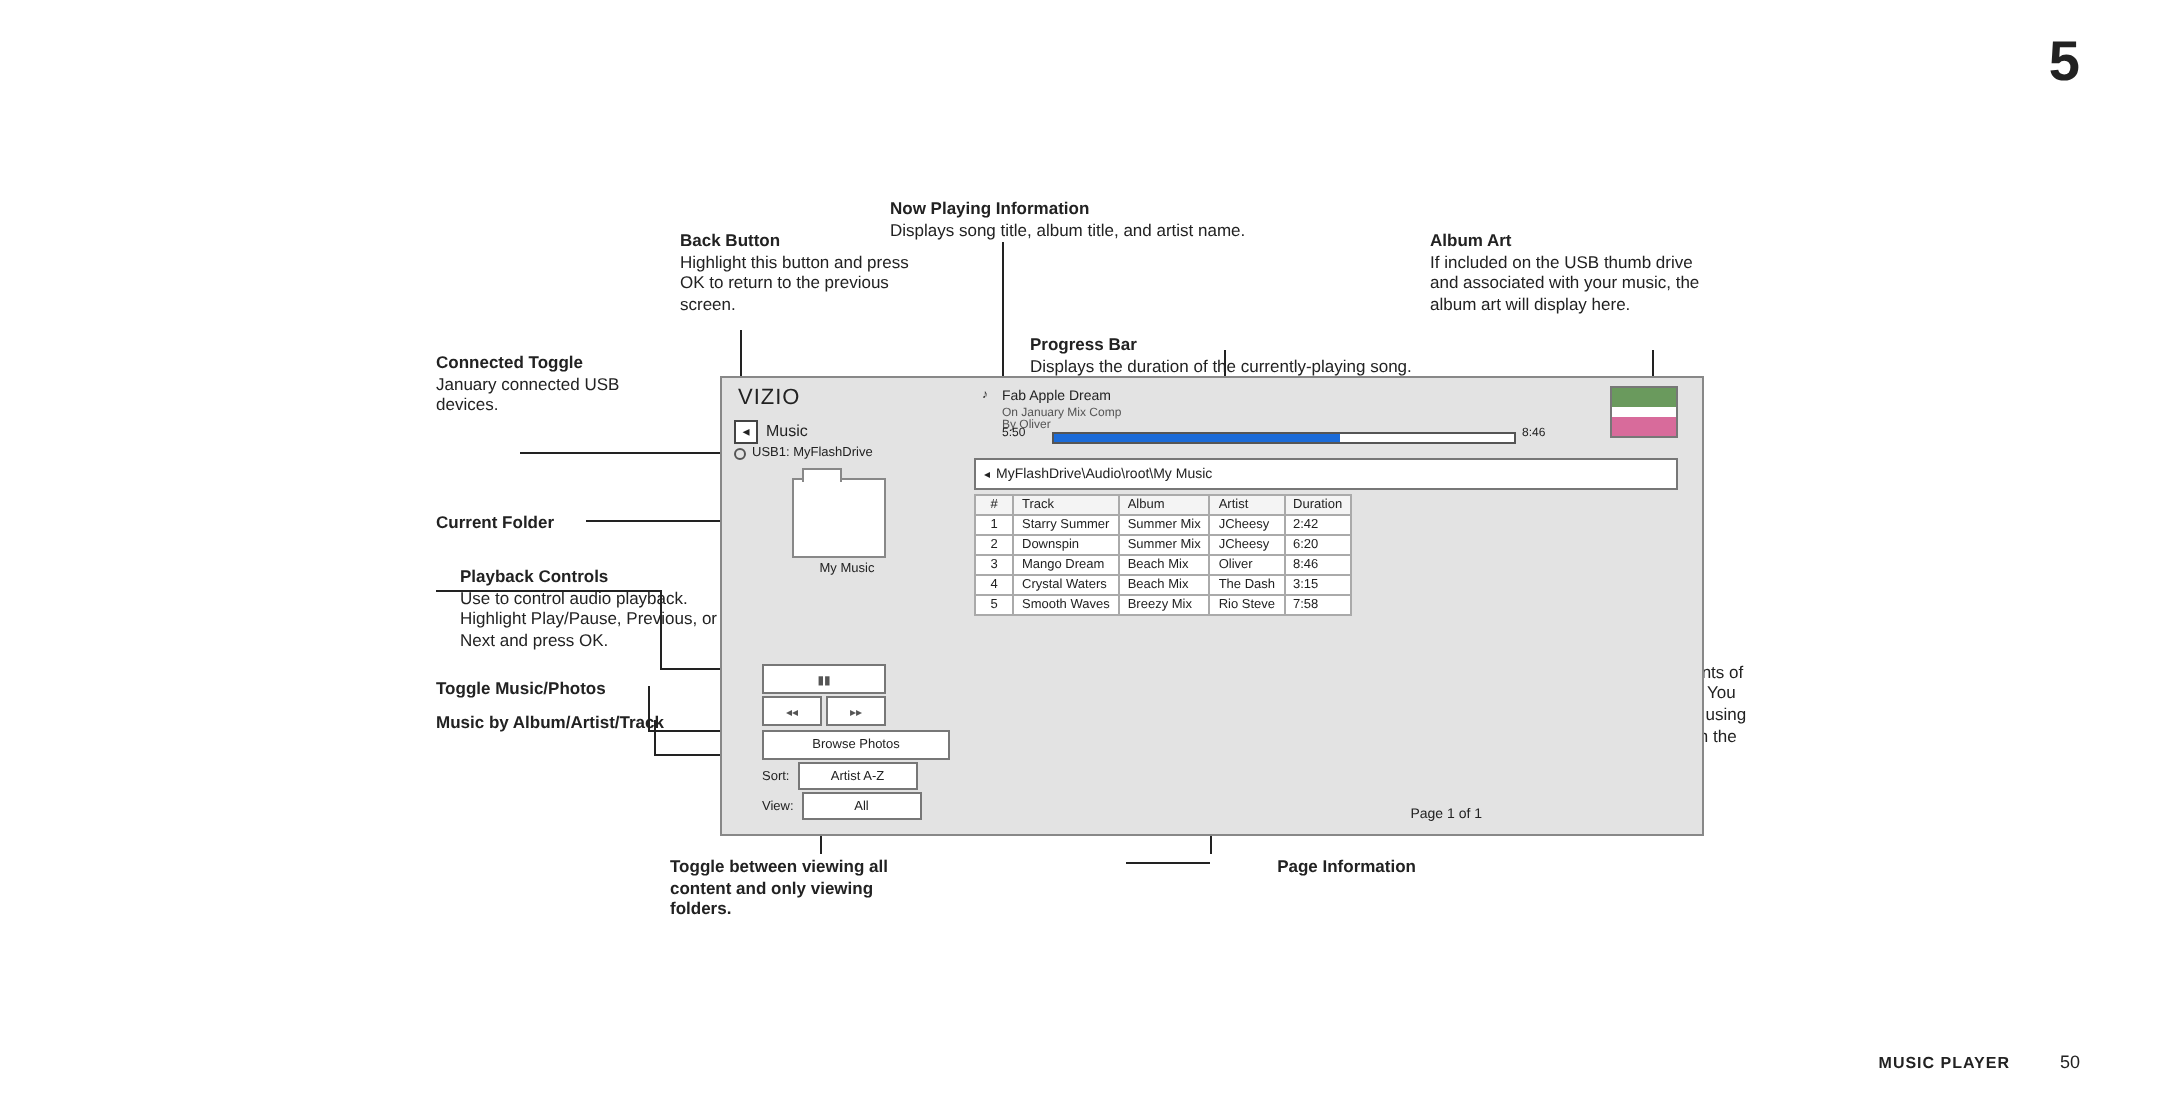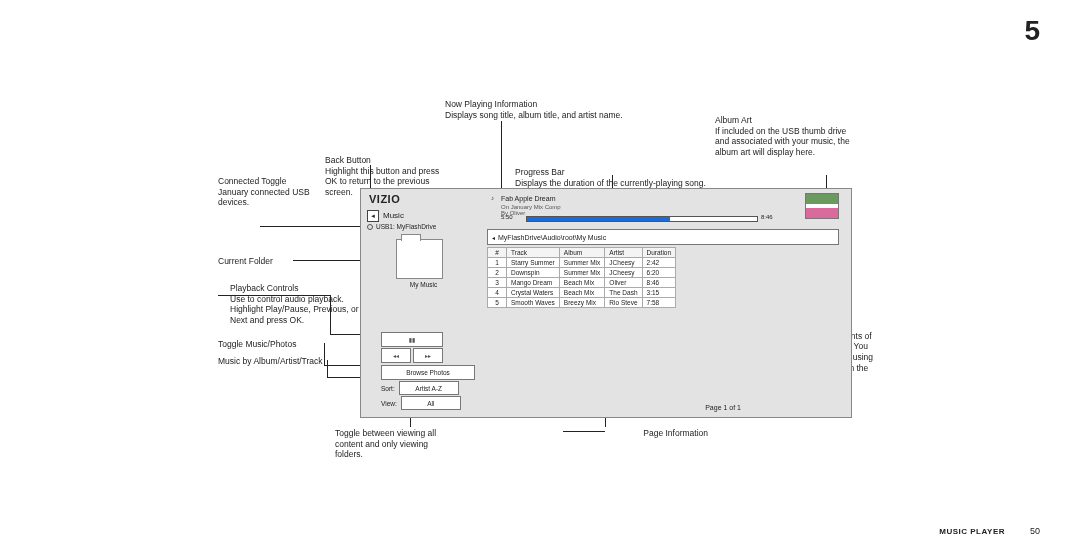--- a/index.html
+++ b/index.html
@@ -36,41 +36,41 @@
     right: 40px;
     font-size: 9px;
   }
 
   
   .ann {
     position: absolute;
     font-size: 8.5px;
     line-height: 1.25;
   }
-  .ann b { font-weight: normal; }
+  .ann b { font-weight: bold; }
 
   
   .line { position: absolute; background:#222; }
   .hline { height:1px; }
   .vline { width:1px; }
 
   
   .screen {
     position: absolute;
     left: 360px;
     top: 188px;
     width: 490px;
     height: 228px;
     background: #e3e3e3;
     border: 1px solid #888;
     font-size: 7px;
   }
   .screen .brand {
     position:absolute; left:8px; top:4px;
-    font-weight:bold; font-size:11px; letter-spacing:0.5px;text-align:center;
+    font-weight:normal; font-size:11px; letter-spacing:0.5px;text-align:center;
   }
   .screen .back-btn {
     position:absolute; left:6px; top:21px;
     width:10px; height:10px; border:1px solid #444;
     display:flex; align-items:center; justify-content:center;
     font-size:7px; background:#fff;
   }
   .screen .breadcrumb-label {
     position:absolute; left:22px; top:22px; font-size:8px;
   }
@@ -155,21 +155,21 @@
   table.tracks th { font-weight:normal; background:#f4f4f4;}
   table.tracks td:first-child, table.tracks th:first-child { width:10px; text-align:center;}
 </style>
 </head>
 <body>
 
 <div class="chapter-number">5</div>
 <div class="footer-label">MUSIC PLAYER</div>
 <div class="page-num">50</div>
 
-<div class="ann" style="left:325px; top:115px; width:120px;margin-top:40px;">
+<div class="ann" style="left:340px; top:115px; width:120px;">
   <b>Back Button</b><br><span>Highlight this button and press OK to return to the previous screen.</span>
 </div>
 <div class="ann" style="left:445px; top:99px; width:250px;">
   <b>Now Playing Information</b><br><span>Displays song title, album title, and artist name.</span>
 </div>
 <div class="ann" style="left:515px; top:131px; width:200px;margin-top:36px;">
   <b>Progress Bar</b><br><span>Displays the duration of the currently-playing song. The blue bar will lengthen as the song progresses.</span>
 </div>
 <div class="ann" style="left:715px; top:115px; width:140px;">
   <b>Album Art</b><br><span>If included on the USB thumb drive and associated with your music, the album art will display here.</span>

